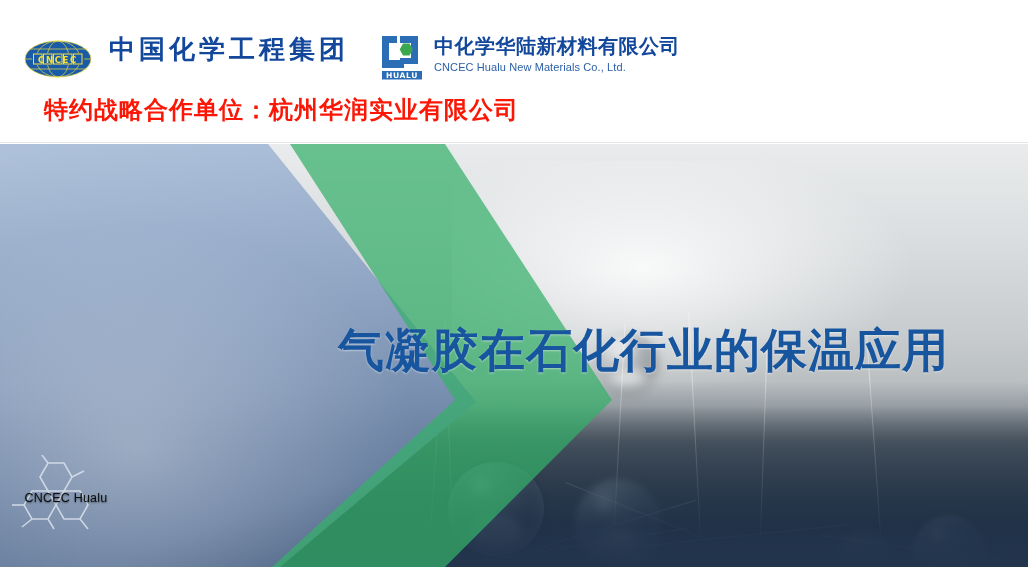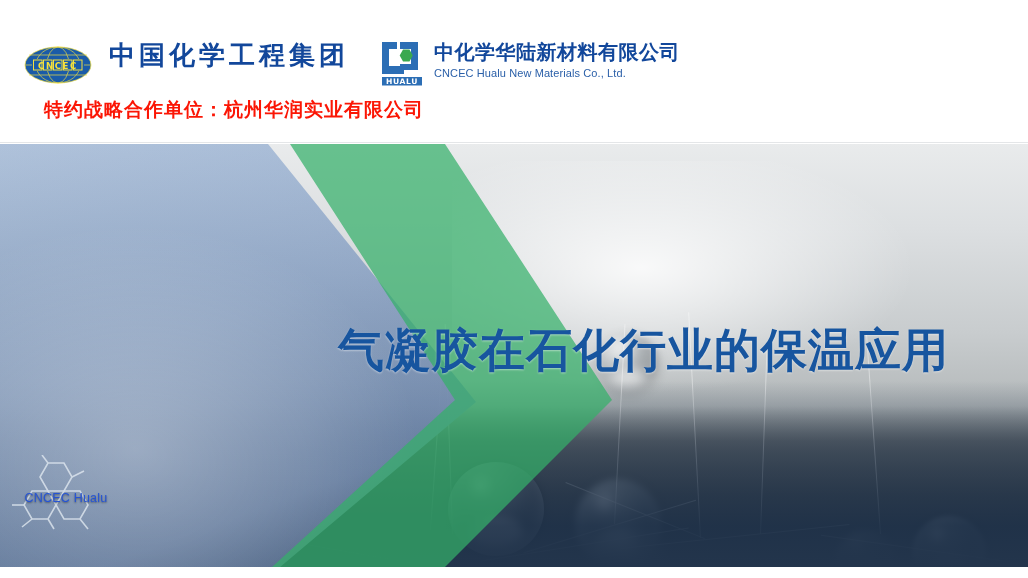--- a/index.html
+++ b/index.html
@@ -14,21 +14,21 @@
 
   
   .header{
     position:absolute;left:0;top:0;width:1028px;height:143px;
     background:#ffffff;
     border-bottom:1px solid #e4e6e8;
     box-sizing:border-box;
   }
 
   .logo-row{
-    position:absolute;left:0;top:36px;width:1020px;height:60px;
+    position:absolute;left:0;top:30px;width:1020px;height:60px;
   }
 
   
   .cncec-logo{
     position:absolute;left:24px;top:4px;
     display:flex;align-items:flex-start;
   }
   .cncec-emblem{
     position:relative;width:68px;height:38px;margin-top:6px;
     flex:0 0 auto;
@@ -64,21 +64,21 @@
   }
   .hualu-en{
     font-size:11px;color:#2a5fa8;line-height:17px;white-space:nowrap;
     margin-top:1px;letter-spacing:0.1px;
     font-family:"Liberation Sans",sans-serif;
   }
 
   
   .partner-line{
     position:absolute;left:44px;top:96px;
-    font-size:19px;font-weight:bold;color:#fb1605;
+    font-size:24px;font-weight:bold;color:#fb1605;
     letter-spacing:1px;white-space:nowrap;line-height:28px;
     font-family:Liberation Sans, sans-serif;
   }
 
   
   .hero{
     position:absolute;left:0;top:144px;width:1028px;height:423px;
     overflow:hidden;
     background:#cfd2d4;
   }
@@ -170,21 +170,21 @@
   }
 
   
   .watermark{
     position:absolute;left:6px;bottom:26px;width:120px;height:86px;
     opacity:.92;
   }
   .watermark svg{position:absolute;left:0;top:0;}
   .watermark .wm-label{
     position:absolute;left:0;top:36px;width:120px;text-align:center;
-    font-size:12.5px;color:#1d4ed8;letter-spacing:.2px;
+    font-size:12.5px;color:#000000;letter-spacing:.2px;
     font-family:"Liberation Sans",sans-serif;
     text-shadow:0 1px 2px rgba(0,0,0,.5);
   }
 
   
   .bottom-strip{
     position:absolute;left:0;top:571px;width:1028px;height:7px;background:#ffffff;
   }
 </style>
 </head>

